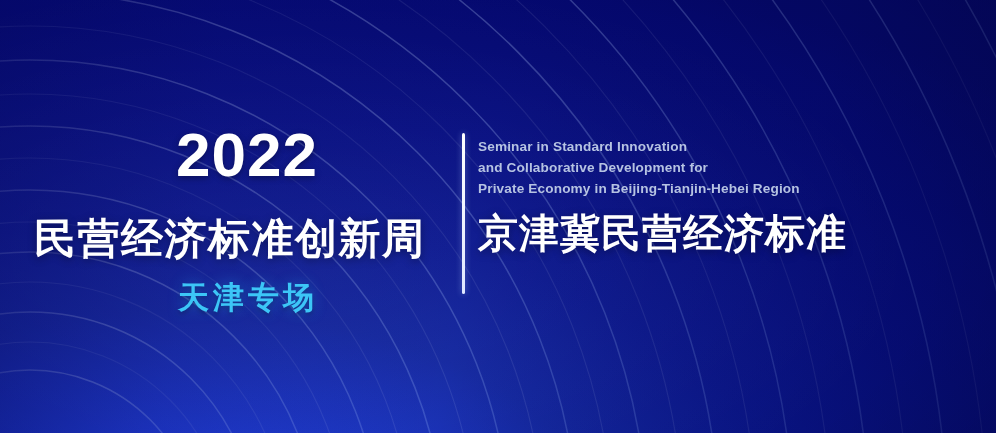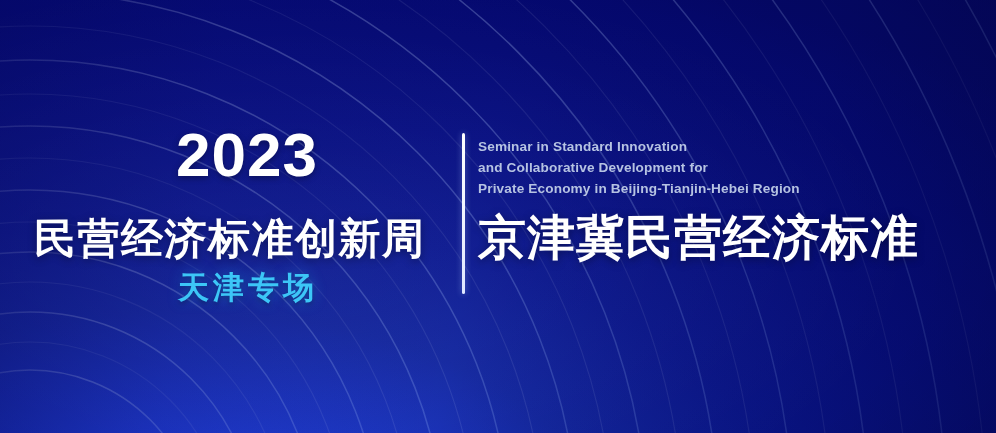--- a/index.html
+++ b/index.html
@@ -87,21 +87,21 @@
     margin-top: 30px;
     font-size: 42px;
     font-weight: 700;
     color: #ffffff;
     letter-spacing: 1.5px;
     line-height: 1.08;
     white-space: nowrap;
     text-shadow: 0 2px 8px rgba(0,0,0,0.38);
   }
   .cn-sub {
-    margin-top: 10px;
+    margin-top: 20px;
     font-size: 31px;
     font-weight: 700;
     color: #3cc6f7;
     letter-spacing: 4px;
     line-height: 1.1;
     text-align: center;
     padding-left: 8px;
     text-shadow: 0 0 14px rgba(40,170,255,0.45), 0 2px 5px rgba(0,0,0,0.35);
   }
 
@@ -127,21 +127,21 @@
     font-size: 13.6px;
     font-weight: 700;
     line-height: 1.56;
     letter-spacing: 0.15px;
     white-space: nowrap;
   }
   .en-lines div { white-space: nowrap; }
 
   .cn-head-2 {
     margin-top: 10px;
-    font-size: 48px;
+    font-size: 40px;
     font-weight: 700;
     color: #ffffff;
     letter-spacing: 1px;
     line-height: 1.16;
     white-space: nowrap;
     text-shadow: 0 2px 8px rgba(0,0,0,0.38);
   }
 
   
   .wechat-badge {
@@ -224,21 +224,21 @@
       </g>
     </svg>
   </div>
 
   <div class="bg-tint"></div>
   <div class="bg-vignette"></div>
 
   <div class="content">
 
     <div class="left-block">
-      <div class="year">2023</div>
+      <div class="year">2022</div>
       <div class="cn-head-1">民营经济标准创新周</div>
       <div class="cn-sub">天津专场</div>
     </div>
 
     <div class="divider"></div>
 
     <div class="right-block">
       <div class="en-lines">
         <div>Seminar in Standard Innovation</div>
         <div>and Collaborative Development for</div>

